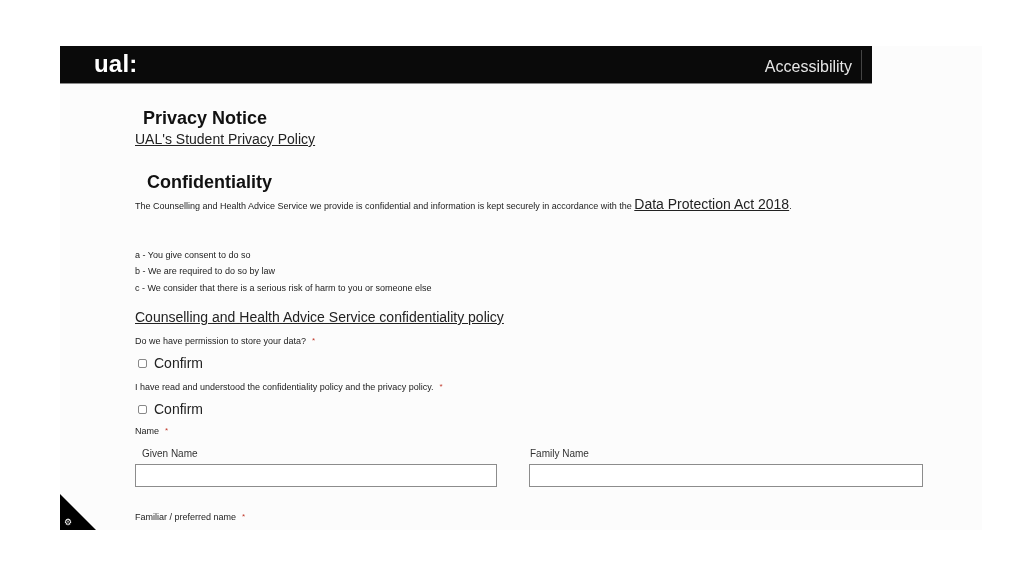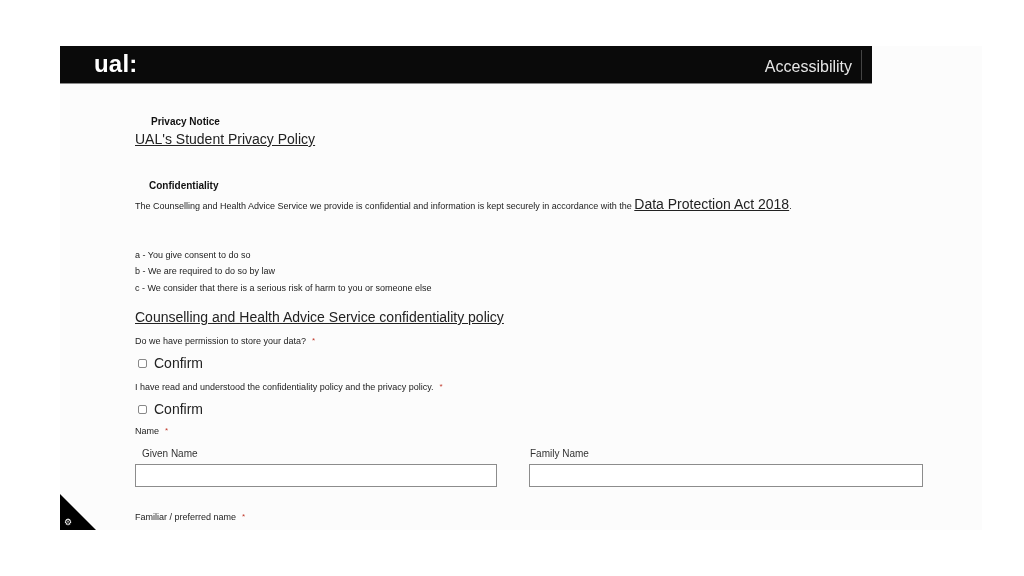--- a/index.html
+++ b/index.html
@@ -3,21 +3,21 @@
 <meta charset="utf-8">
 <style>
   html, body { margin:0; padding:0; background:#ffffff; }
   body { width:1024px; height:576px; position:relative; overflow:hidden;
          font-family:"Liberation Sans", sans-serif; color:#111; }
   .frame { position:absolute; left:60px; top:46px; width:922px; height:484px; background:#fcfcfc; overflow:hidden; }
   .header { position:absolute; left:0; top:0; width:812px; height:37px; background:#0a0a0a; border-bottom:1px solid #8a8a8a; }
   .logo { position:absolute; left:34px; top:4px; color:#fff; font-weight:bold; font-size:24px; letter-spacing:0.2px; }
   .a11y { position:absolute; right:20px; top:12px; color:#e6e6e6; font-size:16px; text-decoration:none;margin-left:7px; }
   .hdr-divider { position:absolute; right:10px; top:4px; width:1px; height:30px; background:#444; }
-  h2 { margin:16px; font-size:10px; font-weight:bold; color:#111; }
+  h2 { margin:8px; font-size:18px; font-weight:bold; color:#111; }
   .p { font-size:9px; color:#222; margin:0; }
   a.lnk { color:#222; text-decoration:underline; font-size:14px; }
   .abs { position:absolute; }
   .req { color:#c0392b; font-size:8px; margin-left:6px; vertical-align:top; }
   .cb-row { display:flex; align-items:center; font-size:14px; color:#222; }
   .cb { width:7px; height:7px; border:1px solid #888; border-radius:2px; background:#fff; margin-right:7px; margin-left:3px; }
   .field-label { font-size:10px; color:#333; }
   .input { position:absolute; height:23px; border:1px solid #8c8c8c; background:#fff; box-sizing:border-box; }
   .corner { position:absolute; left:0; bottom:0; width:0; height:0; border-bottom:36px solid #000; border-right:36px solid transparent; }
   .gear { position:absolute; left:4px; bottom:3px; color:#fff; font-size:9px; line-height:9px; }
@@ -28,21 +28,21 @@
 <div class="frame">
   <div class="header">
     <div class="logo">ual:</div>
     <a class="a11y">Accessibility</a>
     <div class="hdr-divider"></div>
   </div>
 
   <h2 class="abs" style="left:75px; top:54px;">Privacy Notice</h2>
   <a class="lnk abs" style="left:75px; top:85px;">UAL's Student Privacy Policy</a>
 
-  <h2 class="abs" style="left:73px; top:118px;">Confidentiality</h2>
+  <h2 class="abs" style="left:79px; top:118px;">Confidentiality</h2>
   <p class="p abs" style="left:75px; top:150px;">
     <span>The Counselling and Health Advice Service we provide is confidential and information is kept securely in accordance with the </span><a class="lnk">Data Protection Act 2018</a><span>.</span>
   </p>
 
   <p class="p abs" style="left:75px; top:204px;">a - You give consent to do so</p>
   <p class="p abs" style="left:75px; top:220px;">b - We are required to do so by law</p>
   <p class="p abs" style="left:75px; top:237px;">c - We consider that there is a serious risk of harm to you or someone else</p>
 
   <a class="lnk abs" style="left:75px; top:263px;">Counselling and Health Advice Service confidentiality policy</a>
 

